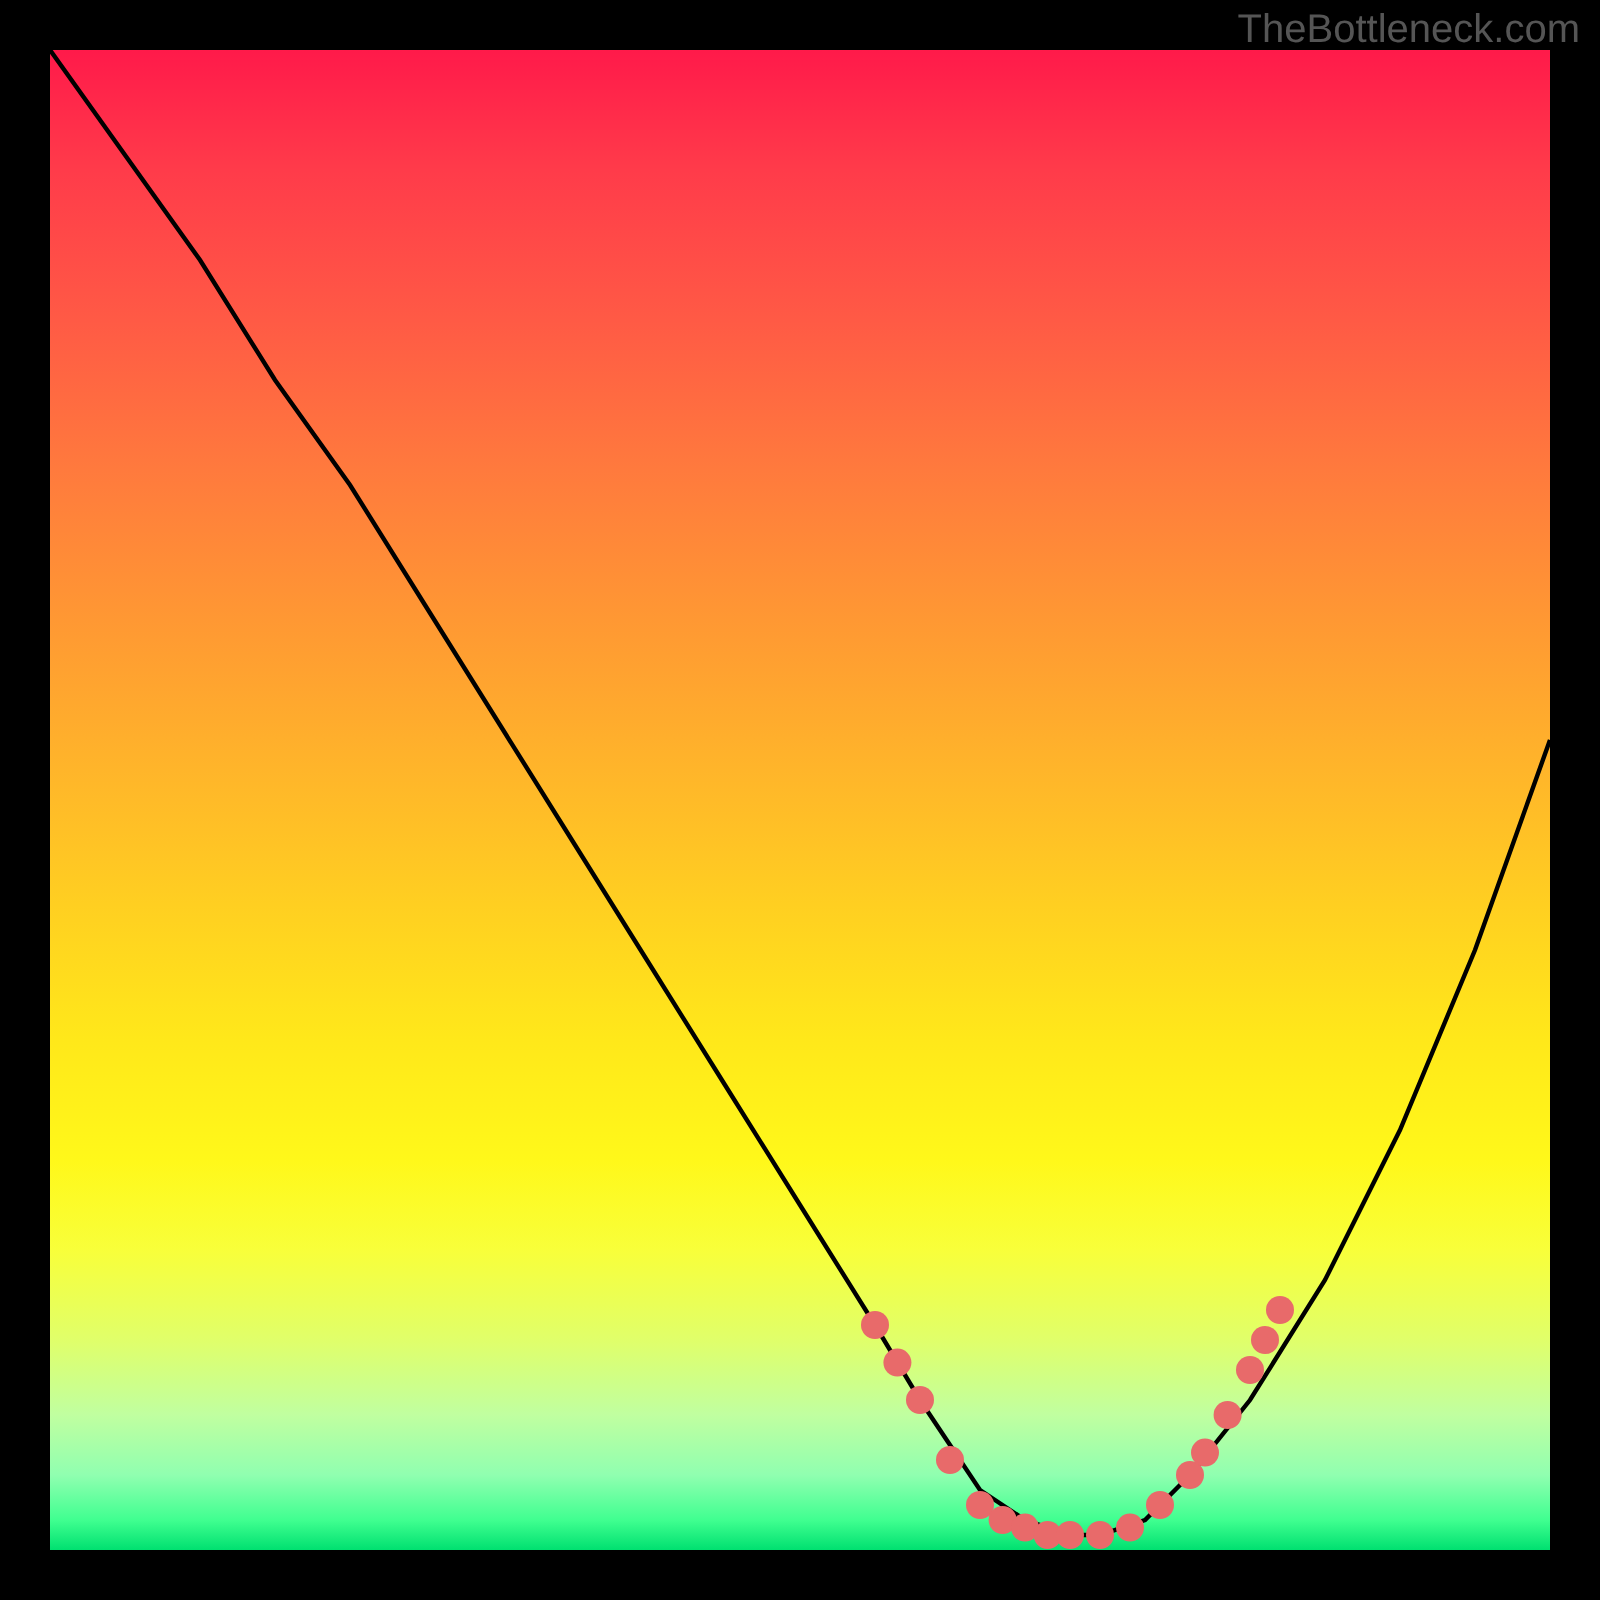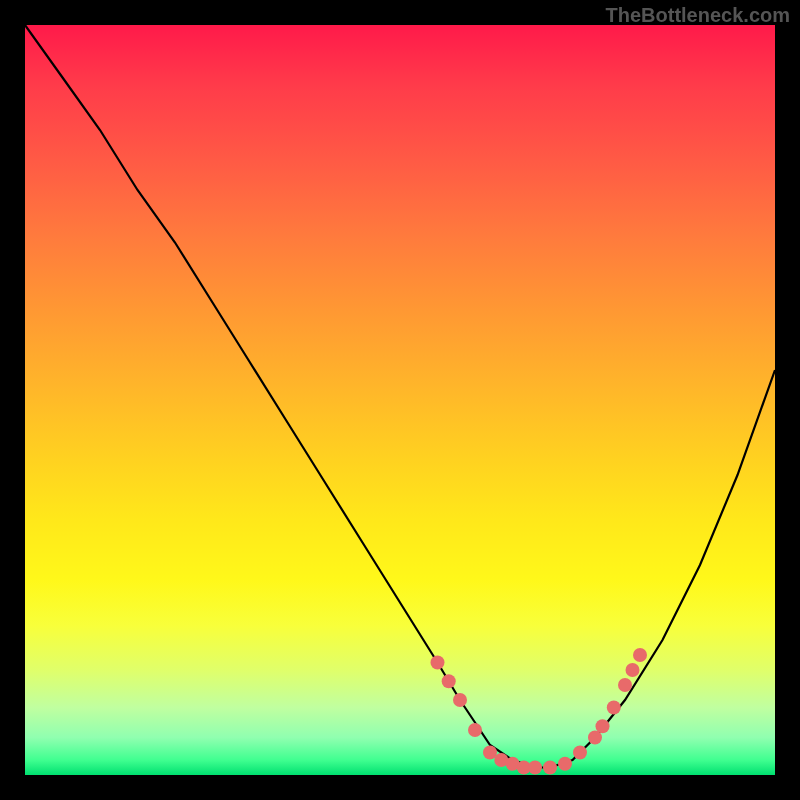--- a/index.html
+++ b/index.html
@@ -16,21 +16,21 @@
     width: 800px;
     height: 800px;
     background: #000;
   }
   .watermark {
     position: absolute;
     top: 4px;
     right: 10px;
     color: #555;
     font-size: 20px;
-    font-weight: bold;
+    font-weight: normal;
     z-index: 10;
   }
   .plot-area {
     position: absolute;
     left: 25px;
     top: 25px;
     width: 750px;
     height: 750px;
   }
   .gradient-bg {

